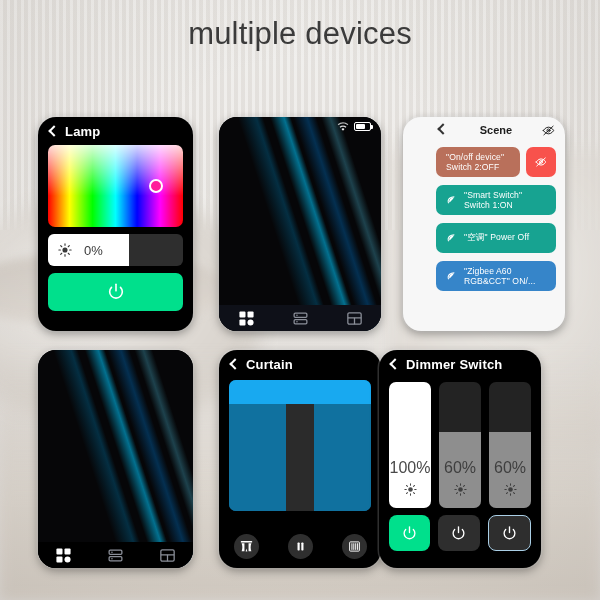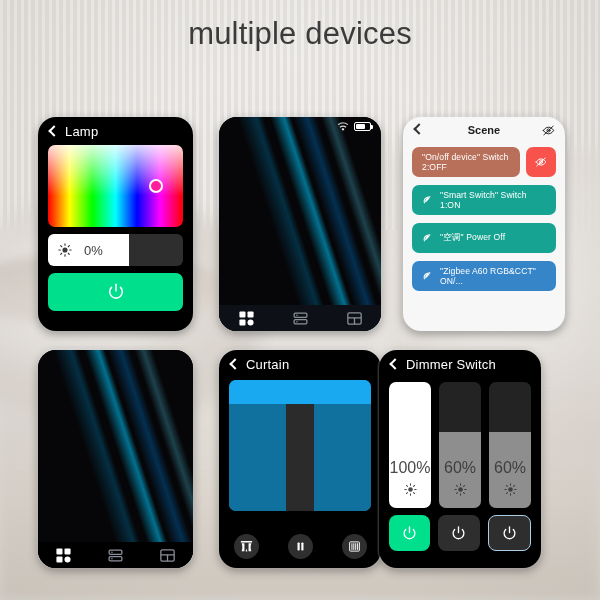--- a/index.html
+++ b/index.html
@@ -77,21 +77,21 @@
     background: #000;
     overflow: hidden;
     box-shadow: 0 3px 10px rgba(0,0,0,.35), 0 0 0 1.5px rgba(255,255,255,.22);
     z-index: 4;
   }
   .phone.light { background: #f7f7f7; }
 
   
   #p-lamp    { left: 38px;  top: 117px; width: 155px; height: 214px; }
   #p-clock   { left: 219px; top: 117px; width: 162px; height: 214px; }
-  #p-scene   { left: 403px; top: 117px; width: 162px; height: 214px; }
+  #p-scene   { left: 403px; top: 117px; width: 162px; height: 214px; padding-left: 24px; }
   
   #p-scenes  { left: 38px;  top: 350px; width: 155px; height: 218px; }
   #p-curtain { left: 219px; top: 350px; width: 162px; height: 218px; }
   #p-dimmer  { left: 379px; top: 350px; width: 162px; height: 218px; }
 
   
   .neon {
     position: absolute; inset: 0;
     background:
       linear-gradient(72deg, rgba(0,0,0,0) 38%, rgba(0,140,200,.30) 46%, rgba(0,0,0,0) 49%),
@@ -109,21 +109,21 @@
     padding: 0 10px;
     color: #fff;
   }
   .chev {
     width: 8px; height: 8px;
     border-left: 2px solid #fff; border-bottom: 2px solid #fff;
     transform: rotate(45deg);
     margin-left: 2px;
   }
   .chev.dark { border-color: #333; }
-  .topbar .title { font-size: 13px; font-weight: 400; letter-spacing: .2px; }
+  .topbar .title { font-size: 13px; font-weight: 700; letter-spacing: .2px; }
 
   .panel-body { position: relative; padding: 0 10px; }
 
   
   .colorwheel {
     position: relative;
     height: 82px; border-radius: 7px; overflow: hidden;
     background:
       linear-gradient(180deg, rgba(255,255,255,.85) 0%, rgba(255,255,255,0) 62%),
       linear-gradient(90deg,

